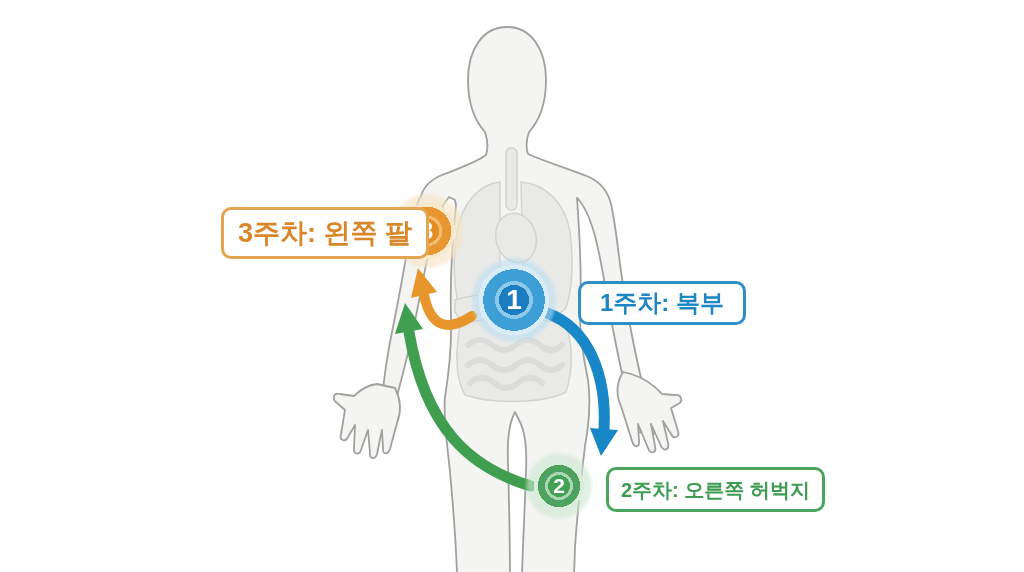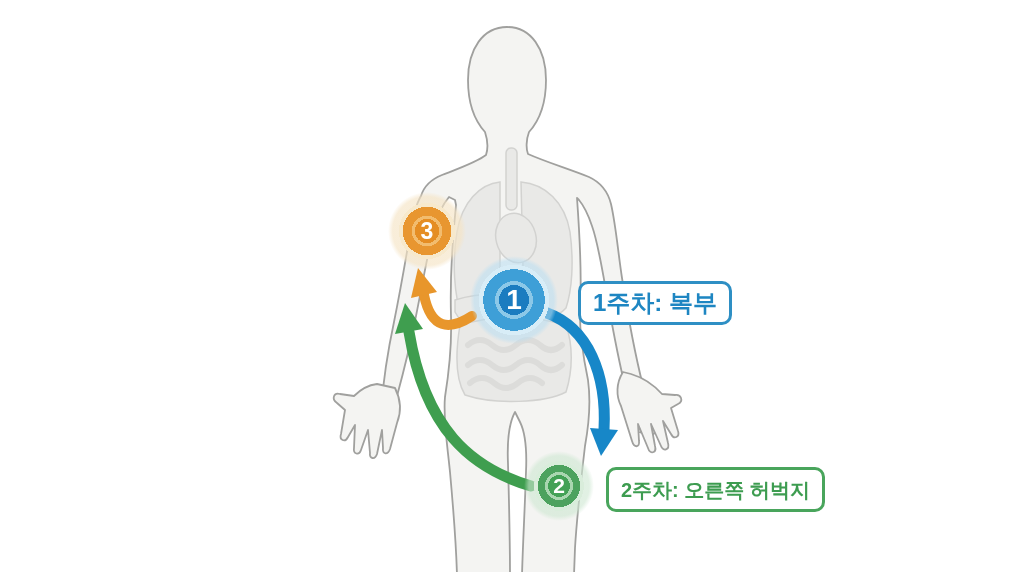--- a/index.html
+++ b/index.html
@@ -48,21 +48,21 @@
     background: #ffffff;
     border-radius: 10px;
     font-weight: bold;
     display: inline-flex;
     align-items: center;
     white-space: nowrap;
     line-height: 1;
   }
   #tag3 { left: 221px; top: 207px; height: 46px; padding: 0 14px; font-size: 27px;
           color: #d9872a; border: 3px solid #e3a552; }
-  #tag1 { left: 578px; top: 281px; height: 38px; padding: 0 12px; font-size: 24px;
+  #tag1 { left: 578px; top: 281px; height: 38px; padding: 0 19px; font-size: 24px;
           color: #1e86c2; border: 3px solid #2e8fc4; }
   #tag2 { left: 606px; top: 467px; height: 39px; padding: 0 12px; font-size: 20px;
           color: #3d9c50; border: 3px solid #49a55c; }
 </style>
 </head>
 <body>
 
 <div class="stage">
 
   <svg width="1024" height="572" viewBox="0 0 1024 572">
@@ -197,14 +197,15 @@
   </div>
   <div class="site" id="site2">
     <span>2</span>
   </div>
   <div class="site" id="site3">
     <span>3</span>
   </div>
 
   <div class="tag" id="tag1">1주차: 복부</div>
   <div class="tag" id="tag2">2주차: 오른쪽 허벅지</div>
+  <div class="tag" id="tag3">3주차: 왼쪽 팔</div>
 
 </div>
 
 </body></html>

